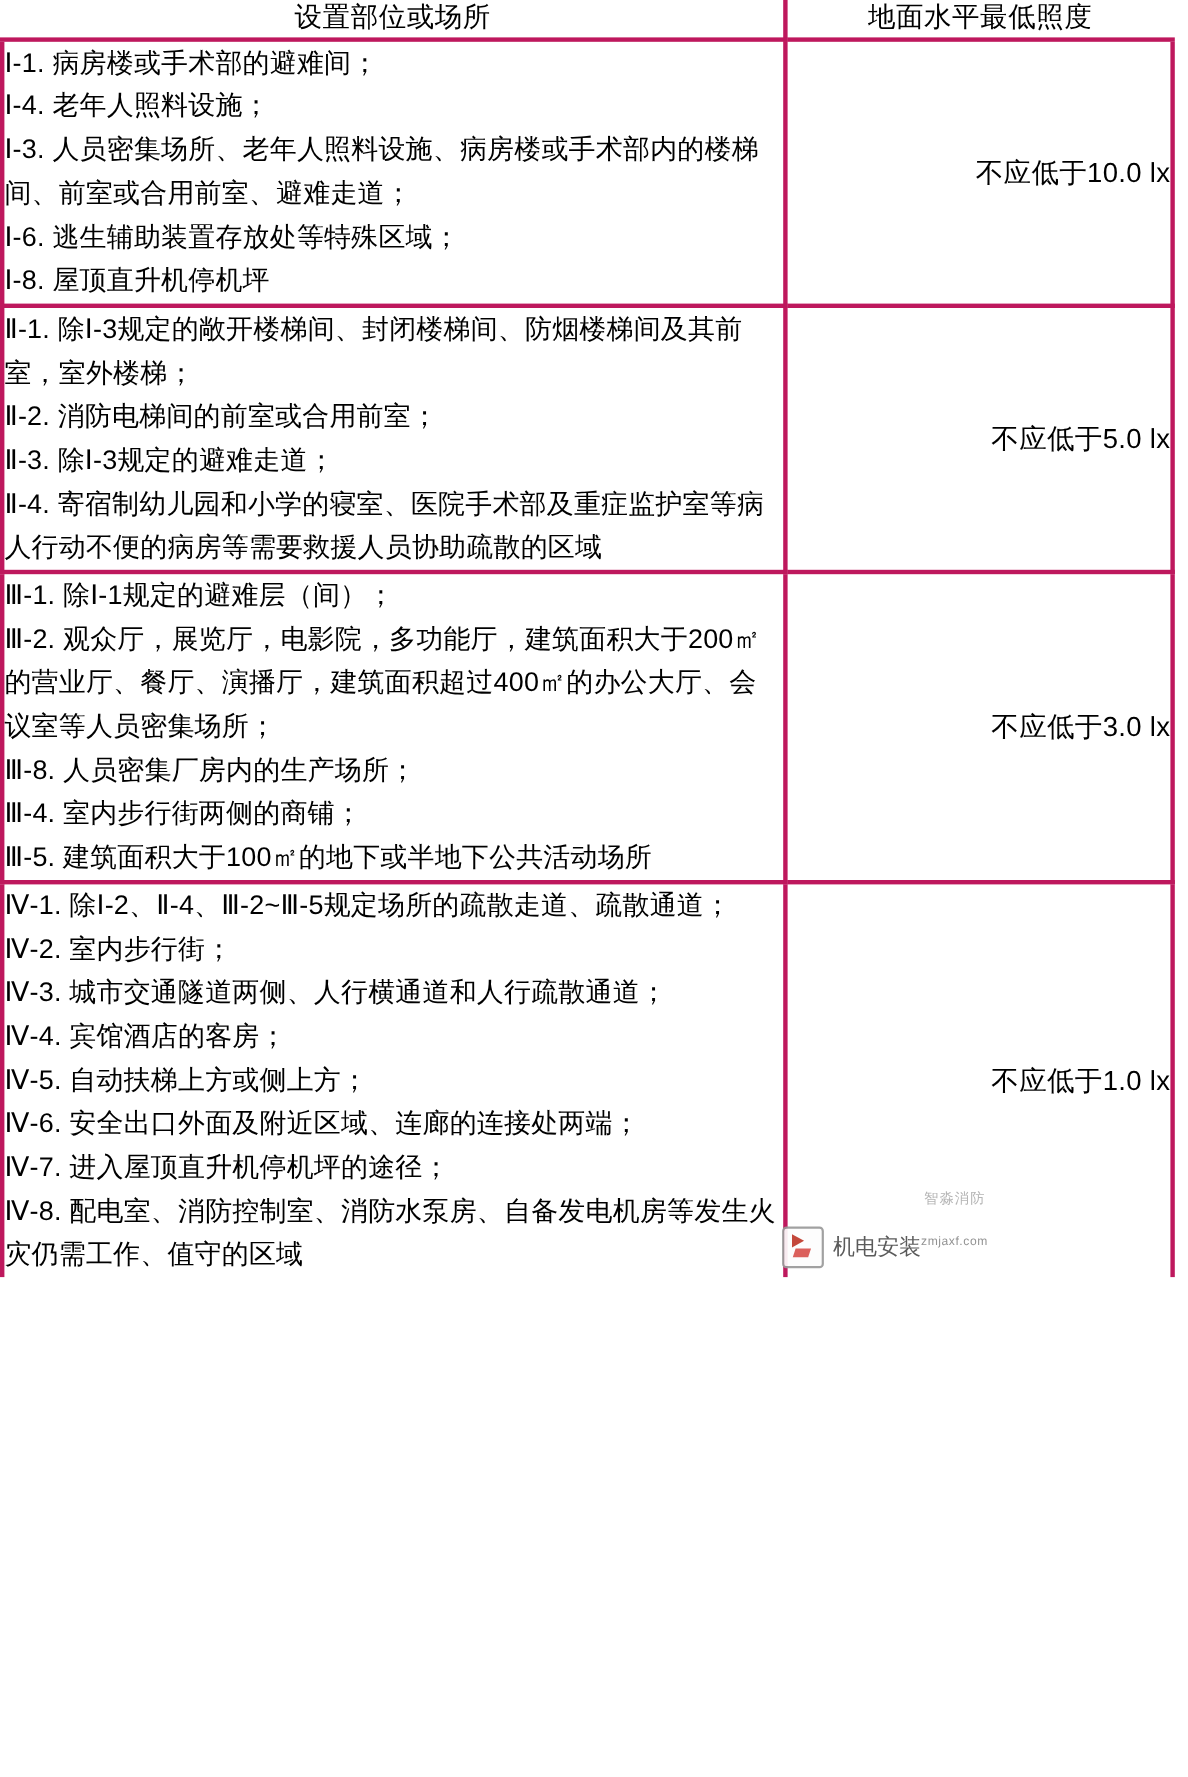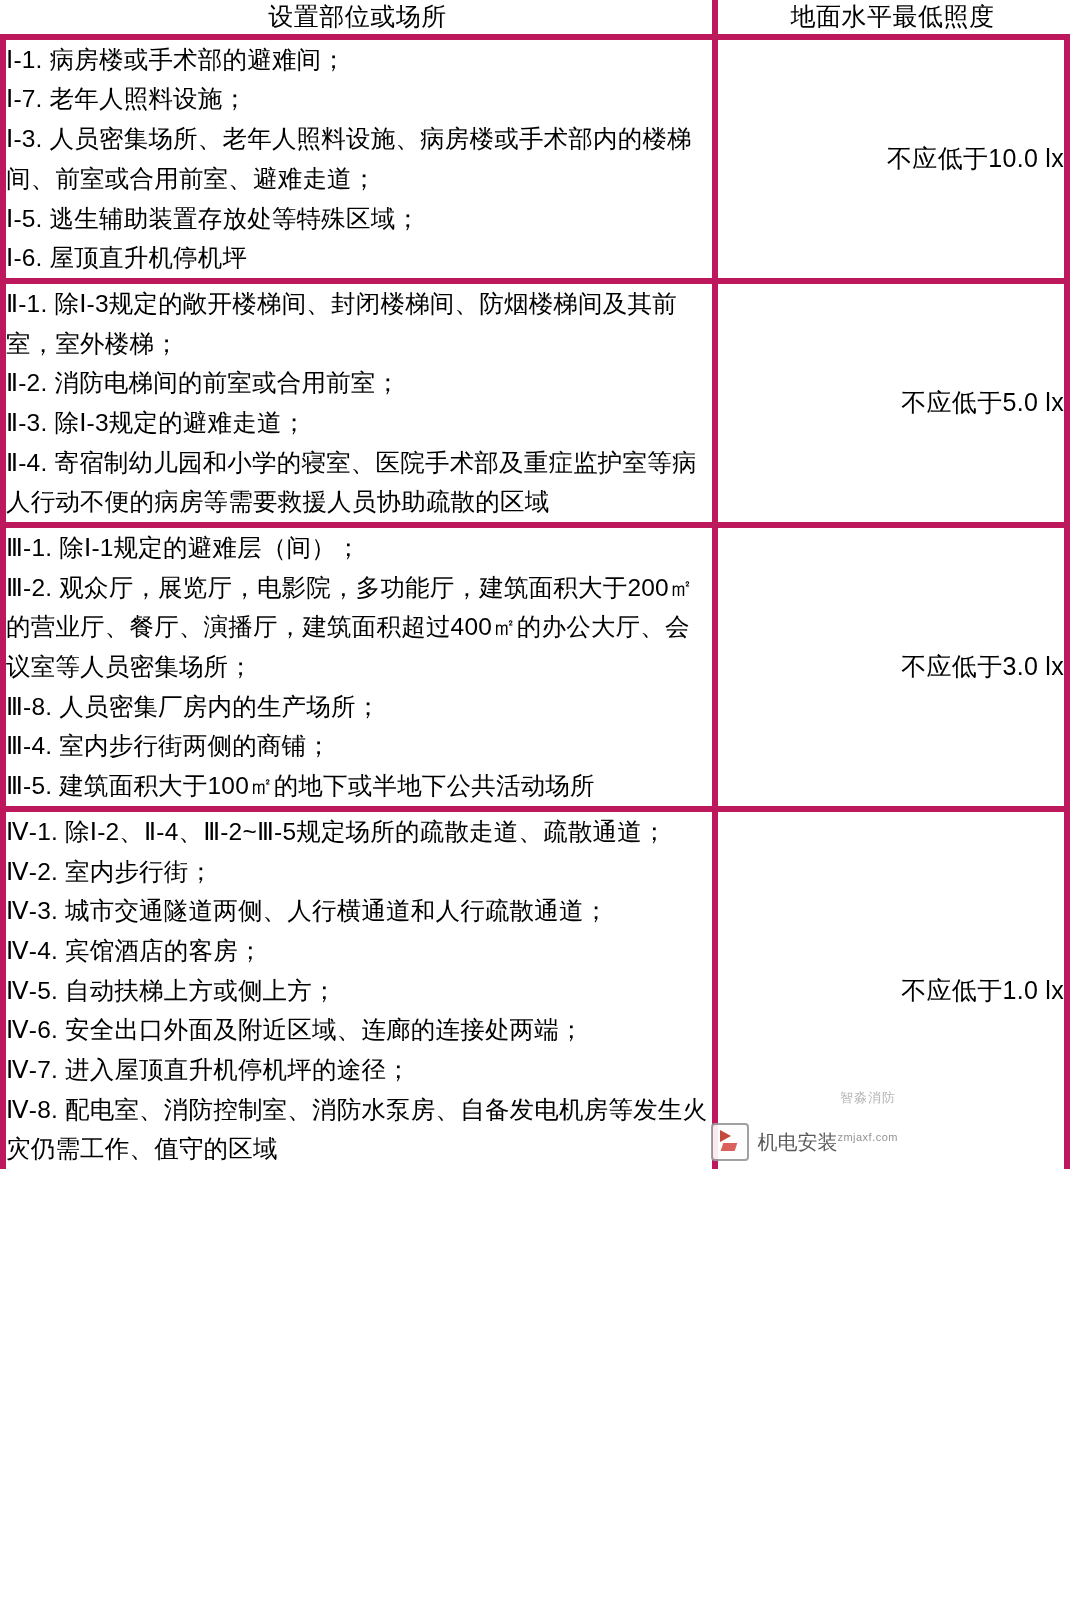--- a/index.html
+++ b/index.html
@@ -19,21 +19,21 @@
     width: 912px;
     position: relative;
   }
   table.spec-table {
     border-collapse: collapse;
     width: 1064px;
     margin: 0 auto;
     table-layout: fixed;
   }
   table.spec-table td, table.spec-table th {
-    border: 6px solid #be185d;
+    border: 4px solid #be185d;
     vertical-align: middle;
     padding: 0;
   }
   .col-a { width: 712px; }
   .col-b { width: 352px; }
 
   thead th {
     text-align: center;
     font-weight: normal;
     font-size: 25px;
@@ -138,24 +138,24 @@
     <thead>
       <tr>
         <th class="head-left">设置部位或场所</th>
         <th class="head-right">地面水平最低照度</th>
       </tr>
     </thead>
     <tbody>
       <tr>
         <td class="items">
           <span class="item-line">Ⅰ-1. 病房楼或手术部的避难间；</span>
-          <span class="item-line">Ⅰ-7. 老年人照料设施；</span>
+          <span class="item-line">Ⅰ-4. 老年人照料设施；</span>
           <span class="item-line">Ⅰ-3. 人员密集场所、老年人照料设施、病房楼或手术部内的楼梯间、前室或合用前室、避难走道；</span>
-          <span class="item-line">Ⅰ-5. 逃生辅助装置存放处等特殊区域；</span>
-          <span class="item-line">Ⅰ-6. 屋顶直升机停机坪</span>
+          <span class="item-line">Ⅰ-6. 逃生辅助装置存放处等特殊区域；</span>
+          <span class="item-line">Ⅰ-8. 屋顶直升机停机坪</span>
         </td>
         <td class="lux">不应低于10.0 lx</td>
       </tr>
       <tr>
         <td class="items">
           <span class="item-line">Ⅱ-1. 除Ⅰ-3规定的敞开楼梯间、封闭楼梯间、防烟楼梯间及其前室，室外楼梯；</span>
           <span class="item-line">Ⅱ-2. 消防电梯间的前室或合用前室；</span>
           <span class="item-line">Ⅱ-3. 除Ⅰ-3规定的避难走道；</span>
           <span class="item-line">Ⅱ-4. 寄宿制幼儿园和小学的寝室、医院手术部及重症监护室等病人行动不便的病房等需要救援人员协助疏散的区域</span>
         </td>

